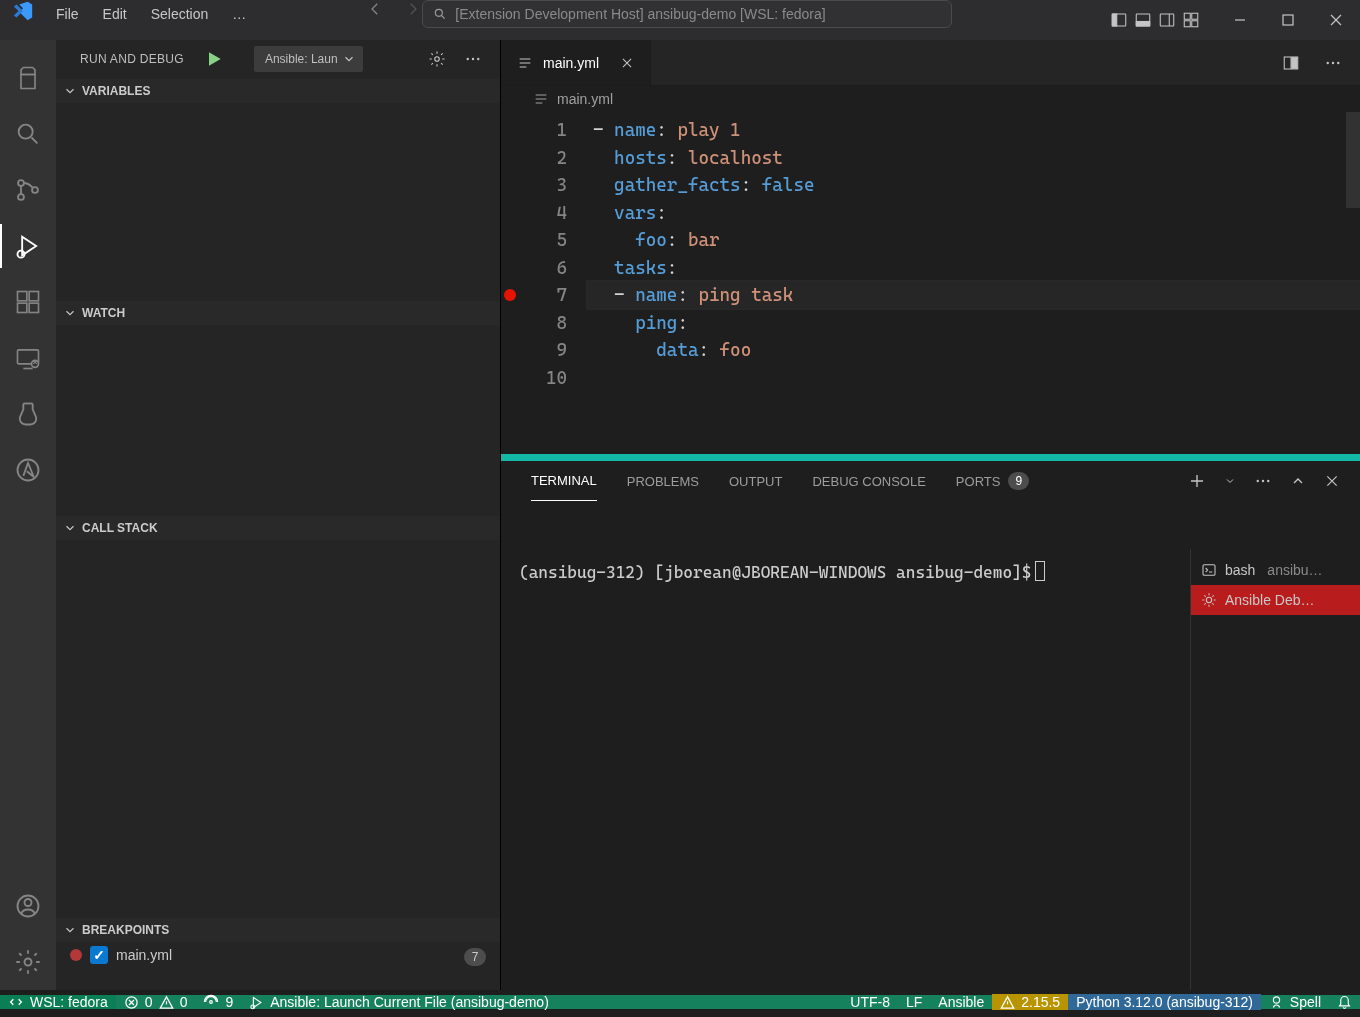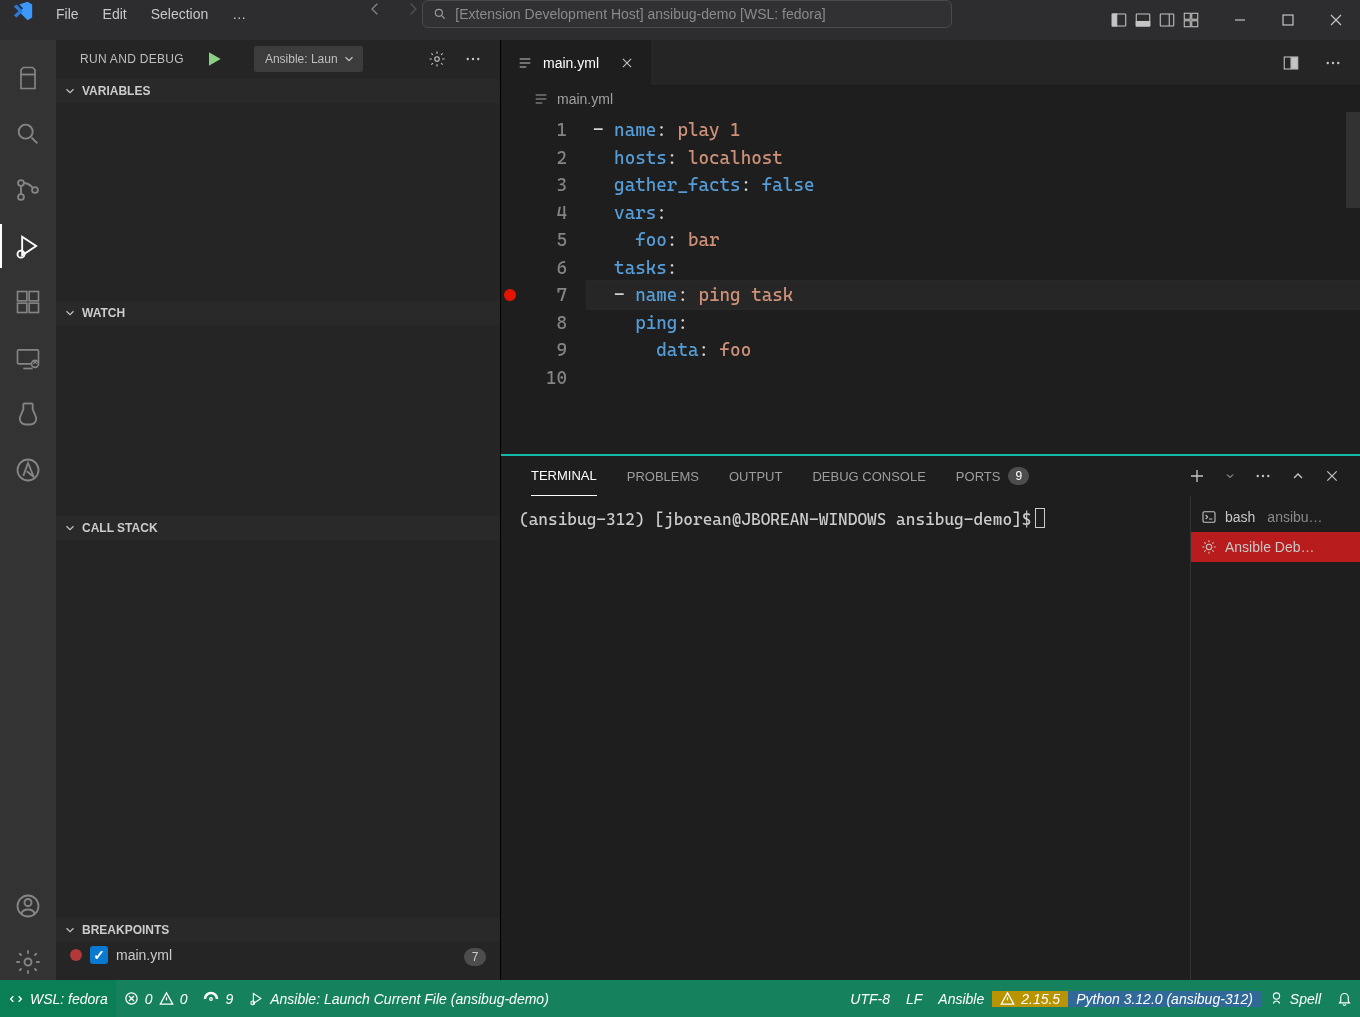--- a/index.html
+++ b/index.html
@@ -63,36 +63,36 @@
   .gutter div{height:27.5px;}
   .bp-col{width:18px;padding-top:4px;}
   .bp-col div{height:27.5px;display:flex;align-items:center;justify-content:center;}
   .bpmark{width:12px;height:12px;border-radius:50%;background:#e51400;}
   .code{padding-top:4px;white-space:pre;color:#d4d4d4;flex:1;}
   .cl{height:27.5px;padding-left:6px;}
   .cl.cur{background:rgba(255,255,255,0.04);outline:1px solid #282828;}
   .k{color:#569cd6;} .s{color:#ce9178;} .p{color:#d4d4d4;} .b{color:#569cd6;}
   .minimap-scroll{position:absolute;right:0;top:0;width:14px;height:96px;background:rgba(180,180,180,0.14);}
   
-  .panel{height:536px;border-top:2px solid #14b8a6;background:var(--panel);display:flex;flex-direction:column;}
+  .panel{height:536px;border-top:7px solid #14b8a6;background:var(--panel);display:flex;flex-direction:column;gap:48px;}
   .panel-tabs{height:40px;display:flex;align-items:center;gap:30px;padding:0 20px 0 30px;color:#9d9d9d;font-size:13px;}
   .ptab{cursor:pointer;padding:10px 0;height:40px;display:flex;align-items:center;}
   .ptab.active{color:#ffffff;border-bottom:1px solid #ffffff;}
   .ptab .badge{margin-left:8px;background:#4d4d4d;color:#ffffff;border-radius:10px;padding:0 7px;font-size:12px;height:18px;display:inline-flex;align-items:center;}
   .panel-tabs .pactions{margin-left:auto;display:flex;gap:18px;color:#c5c5c5;align-items:center;}
   .panel-body{flex:1;display:flex;}
   .terminal{flex:1;padding:12px 18px;font-family:"Cascadia Code","Consolas",monospace;font-size:16.5px;color:#cccccc;}
   .terminal .prompt .env{color:#cccccc;}
   .term-cursor{display:inline-block;width:10px;height:20px;border:1px solid #cccccc;vertical-align:-3px;margin-left:4px;}
   .termlist{width:170px;border-left:1px solid #333;padding-top:6px;font-size:14px;}
   .termlist .trow{height:30px;display:flex;align-items:center;gap:8px;padding:0 10px;color:#c8c8c8;white-space:nowrap;overflow:hidden;}
   .termlist .trow.sel{background:#b91c1c;}
   .termlist .sub{color:#8a8a8a;margin-left:4px;overflow:hidden;text-overflow:ellipsis;}
   
-  .statusbar{position:absolute;left:0;right:0;bottom:0;height:37px;background:var(--status);display:flex;align-items:center;color:#ffffff;font-size:14px;font-style:italic;}
+  .statusbar{position:absolute;left:0;right:0;bottom:8px;height:14px;background:var(--status);display:flex;align-items:center;color:#ffffff;font-size:14px;}
   .statusbar .item{display:flex;align-items:center;gap:6px;padding:0 8px;height:100%;}
   .statusbar .warnseg{background:#b89500;}
   .statusbar .pyseg{background:#306998;}
   .statusbar .right{margin-left:auto;display:flex;}
   svg{display:block}
 </style>
 </head>
 <body>
 
 <div class="titlebar">

